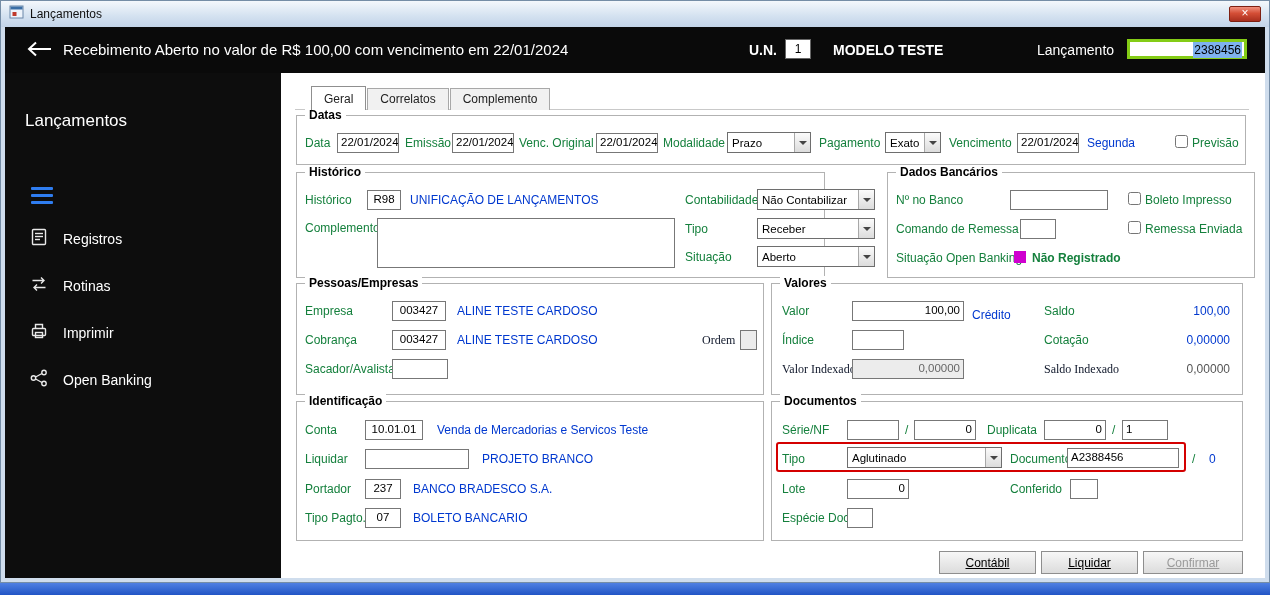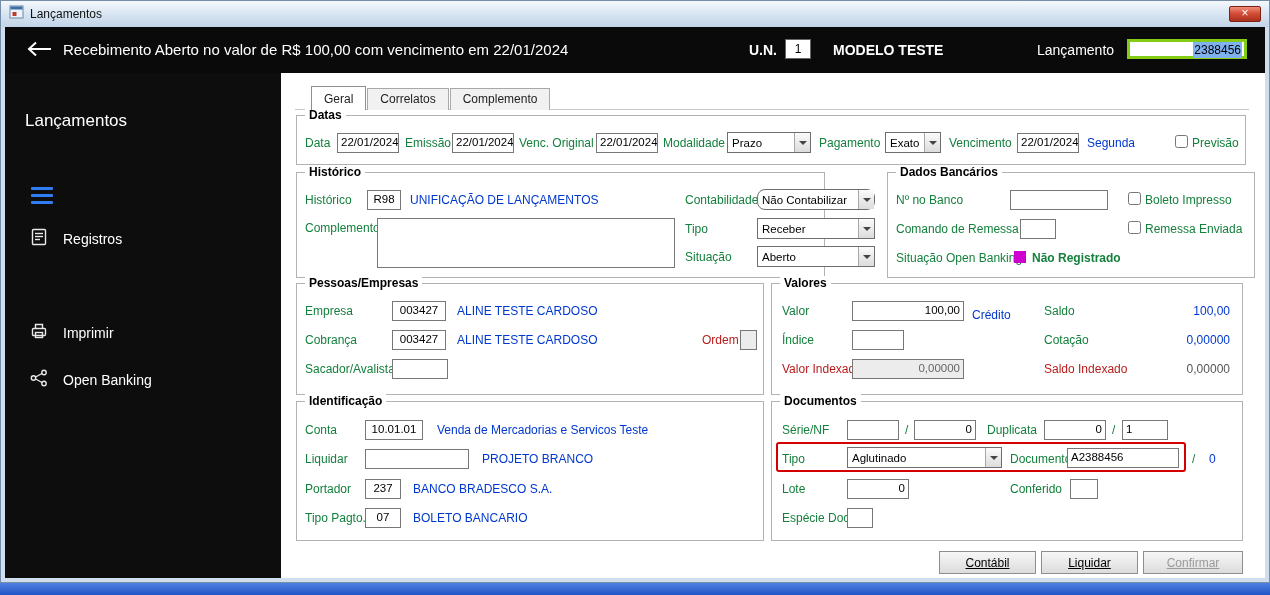--- a/index.html
+++ b/index.html
@@ -52,21 +52,21 @@
   .tabs { position:absolute; left:30px; top:15px; display:flex; z-index:3; }
   .tab { font-size:12px; padding:3px 12px 4px; border:1px solid #a8a8a8; border-bottom:none;
     background:#f1f1f1; margin-right:1px; cursor:pointer; color:#222; }
   .tab.active { background:#fff; border-color:#8f8f8f; margin-top:-2px; padding-top:5px; }
   .tabline { position:absolute; left:14px; right:16px; top:36px; border-top:1px solid #c9c9c9; }
 
   .gb { position:absolute; border:1px solid #b2b2b2; background:#fff; }
   .lg { position:absolute; top:-8px; left:8px; background:#fff; padding:0 4px;
     font-size:12px; font-weight:bold; white-space:nowrap; }
   .lb { position:absolute; font-size:12px; white-space:nowrap; color:#15803d; }
-  .lb.gr { color:#b91c1c; }
+  .lb.gr { color:#0f172a;font-family:Liberation Serif, serif; }
   .lb.bold { font-weight:bold; }
   .bl { position:absolute; font-size:12px; white-space:nowrap; color:#0038cf; }
   .tb { position:absolute; height:20px; border:1px solid #777; background:#fff;
     font-size:11.5px; padding:2px 3px; color:#000; white-space:nowrap; overflow:hidden; }
   .tb.c { text-align:center; } .tb.r { text-align:right; }
   .tb.dis { background:#ececec; color:#666; }
   .ta { position:absolute; border:1px solid #777; background:#fff; }
   .cmb { position:absolute; height:21px; border:1px solid #6e6e6e; background:#fff;
     display:flex; align-items:center; cursor:pointer; }
   .cmb .tx { flex:1; font-size:11.5px; padding:0 4px; white-space:nowrap; overflow:hidden; }
@@ -127,20 +127,29 @@
         <span class="ic">
           <svg width="20" height="20" fill="none" stroke="#e8e8e8" stroke-width="1.4">
               <rect x="3.5" y="2.5" width="13" height="15" rx="1"></rect>
               <line x1="6" y1="6.5" x2="14" y2="6.5"></line>
               <line x1="6" y1="9.5" x2="14" y2="9.5"></line>
               <line x1="6" y1="12.5" x2="11" y2="12.5"></line>
             </svg>
         </span>
         <span class="lab">Registros</span>
       </div>
+      <div class="sb-item" style="top:199px;">
+        <span class="ic">
+          <svg width="20" height="20" fill="none" stroke="#e8e8e8" stroke-width="1.4">
+              <path d="M3.5 6.5 H15 M12 3.5 l3 3 -3 3"></path>
+              <path d="M16.5 13.5 H5 M8 10.5 l-3 3 3 3"></path>
+            </svg>
+        </span>
+        <span class="lab">Rotinas</span>
+      </div>
       <div class="sb-item" style="top:246px;">
         <span class="ic">
           <svg width="20" height="20" fill="none" stroke="#e8e8e8" stroke-width="1.4">
               <rect x="3.5" y="7.5" width="13" height="7" rx="1"></rect>
               <path d="M6.5 7.5 v-4 h7 v4"></path>
               <rect x="6.5" y="11.5" width="7" height="5"></rect>
             </svg>
         </span>
         <span class="lab">Imprimir</span>
       </div>
@@ -190,21 +199,21 @@
         <input type="checkbox" class="ck" style="left: 878px; top: 19px;">
         <span class="lb" style="left:895px; top:20px;">Previsão</span>
       </div>
 
       <div class="gb" style="left:15px; top:99px; width:529px; height:106px;">
         <span class="lg">Histórico</span>
         <span class="lb" style="left:8px; top:20px;">Histórico</span>
         <div class="tb c" style="left:70px; top:17px; width:34px;">R98</div>
         <span class="bl" style="left:113px; top:20px;">UNIFICAÇÃO DE LANÇAMENTOS</span>
         <span class="lb" style="left:388px; top:20px;">Contabilidade</span>
-        <div class="cmb" style="left:460px; top:16px; width:118px;border-radius:8px;">
+        <div class="cmb" style="left:460px; top:16px; width:118px;">
             <span class="tx">Não Contabilizar</span>
             <span class="ar"></span>
           </div>
         <span class="lb" style="left:8px; top:48px;">Complemento</span>
         <div class="ta" style="left:80px; top:45px; width:298px; height:50px;"></div>
         <span class="lb" style="left:388px; top:49px;">Tipo</span>
         <div class="cmb" style="left:460px; top:45px; width:118px;">
             <span class="tx">Receber</span>
             <span class="ar"></span>
           </div>

